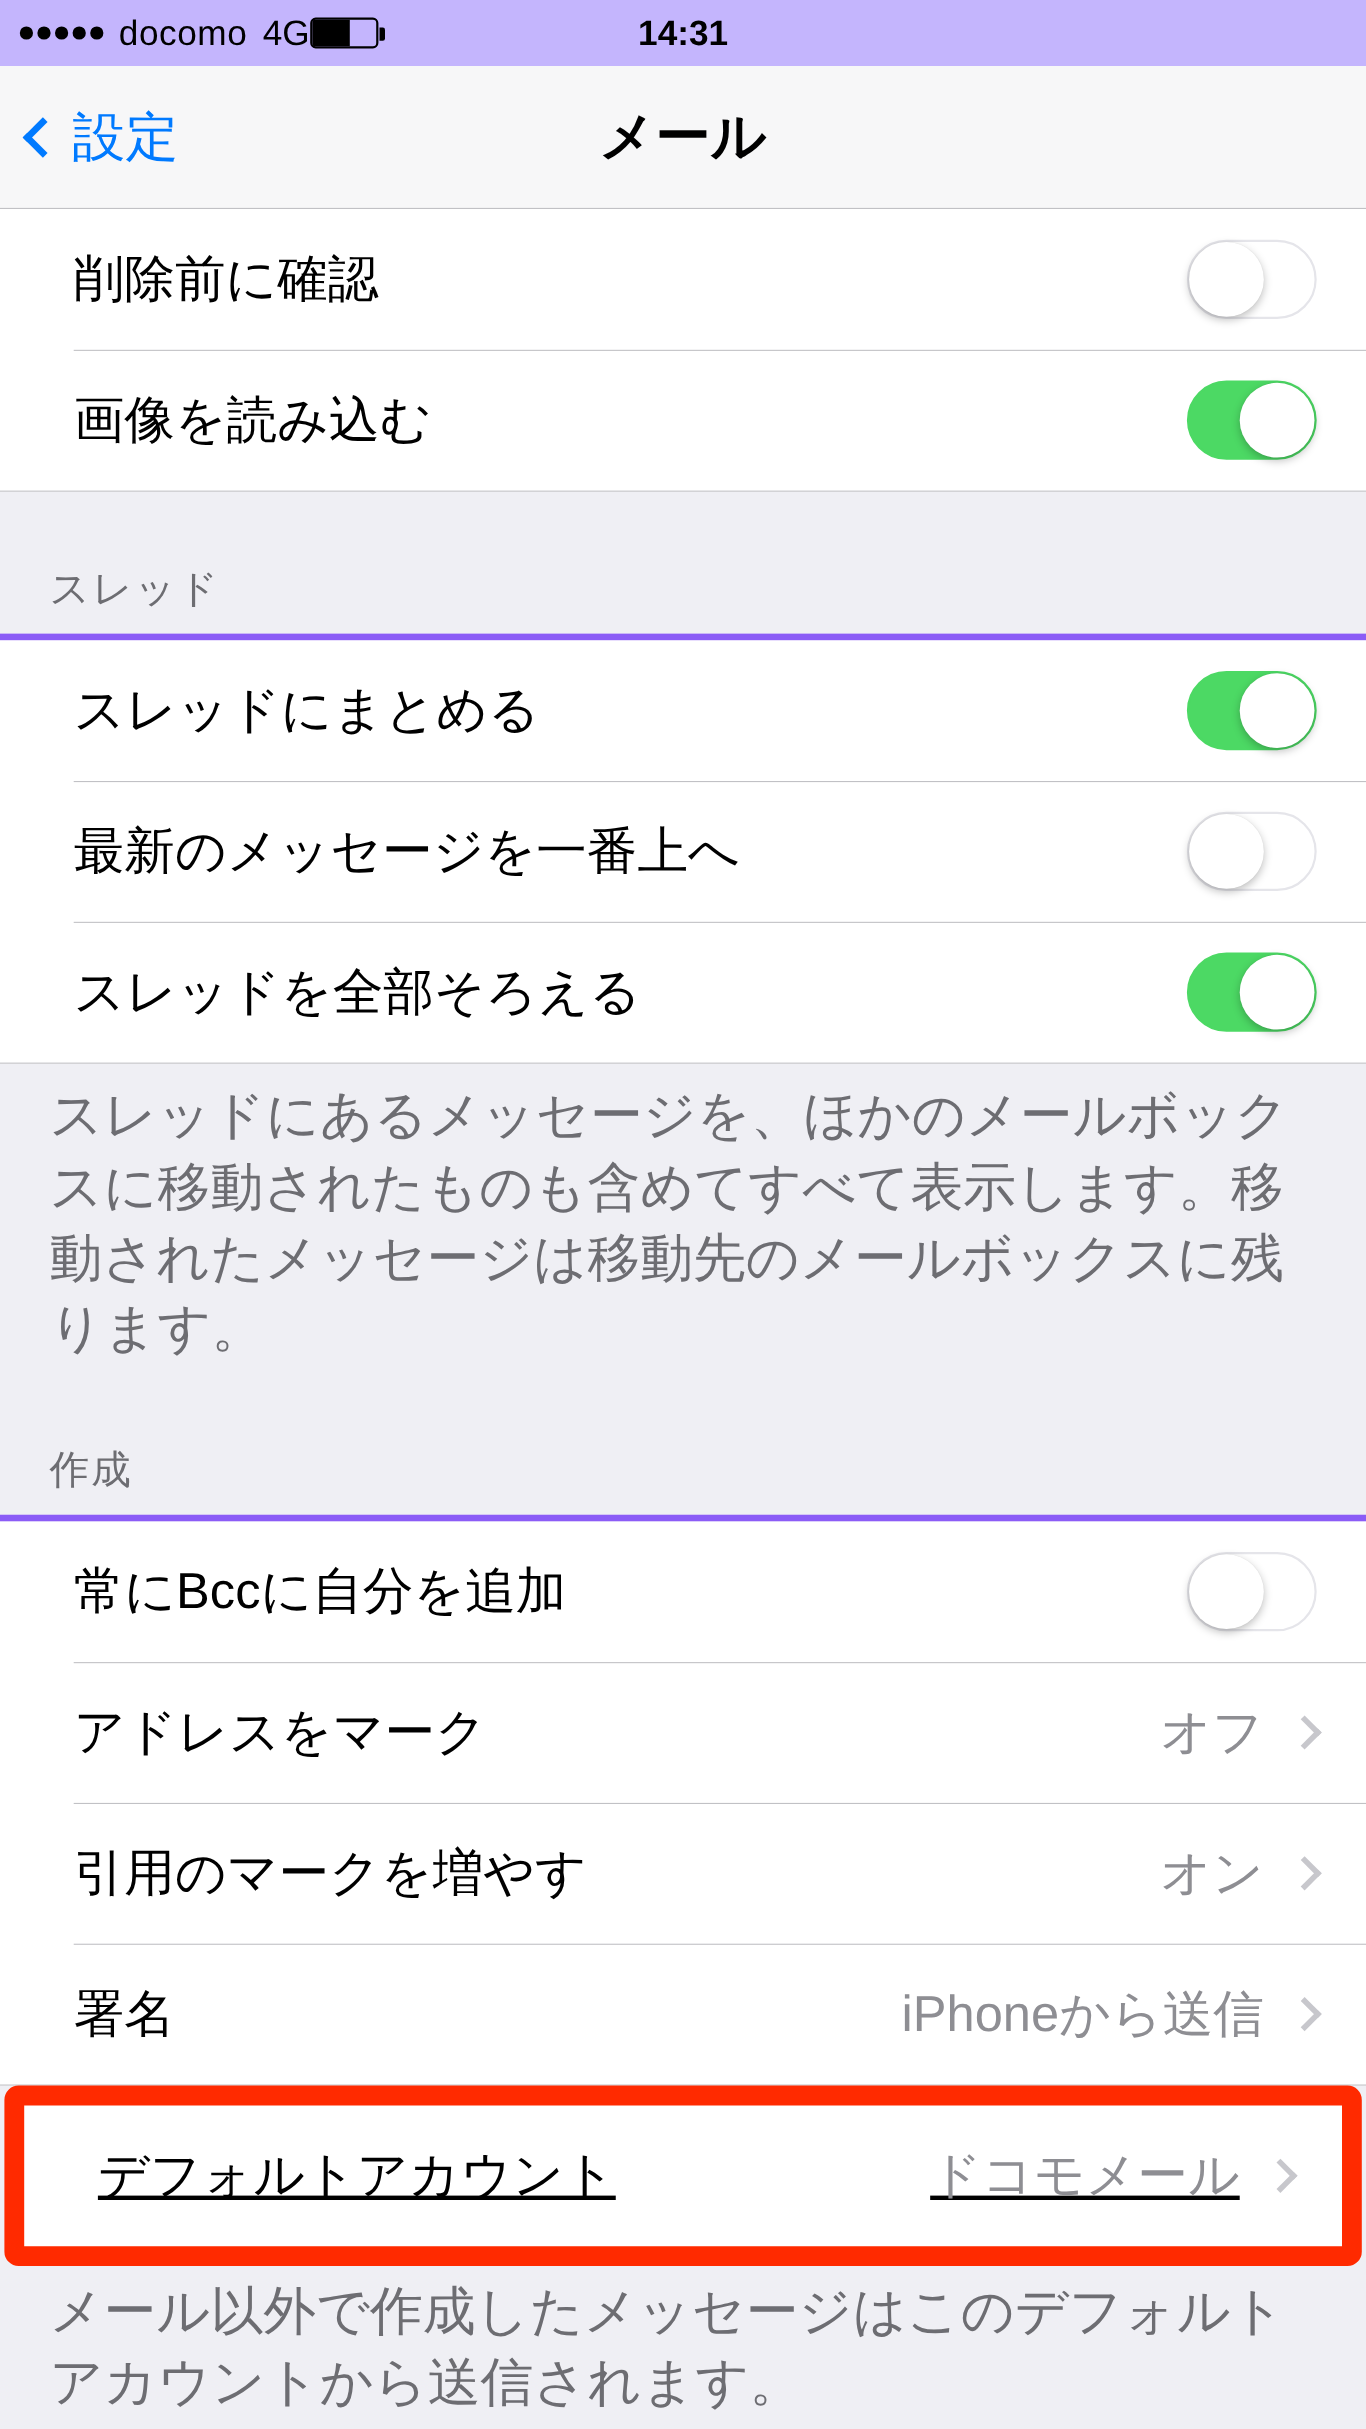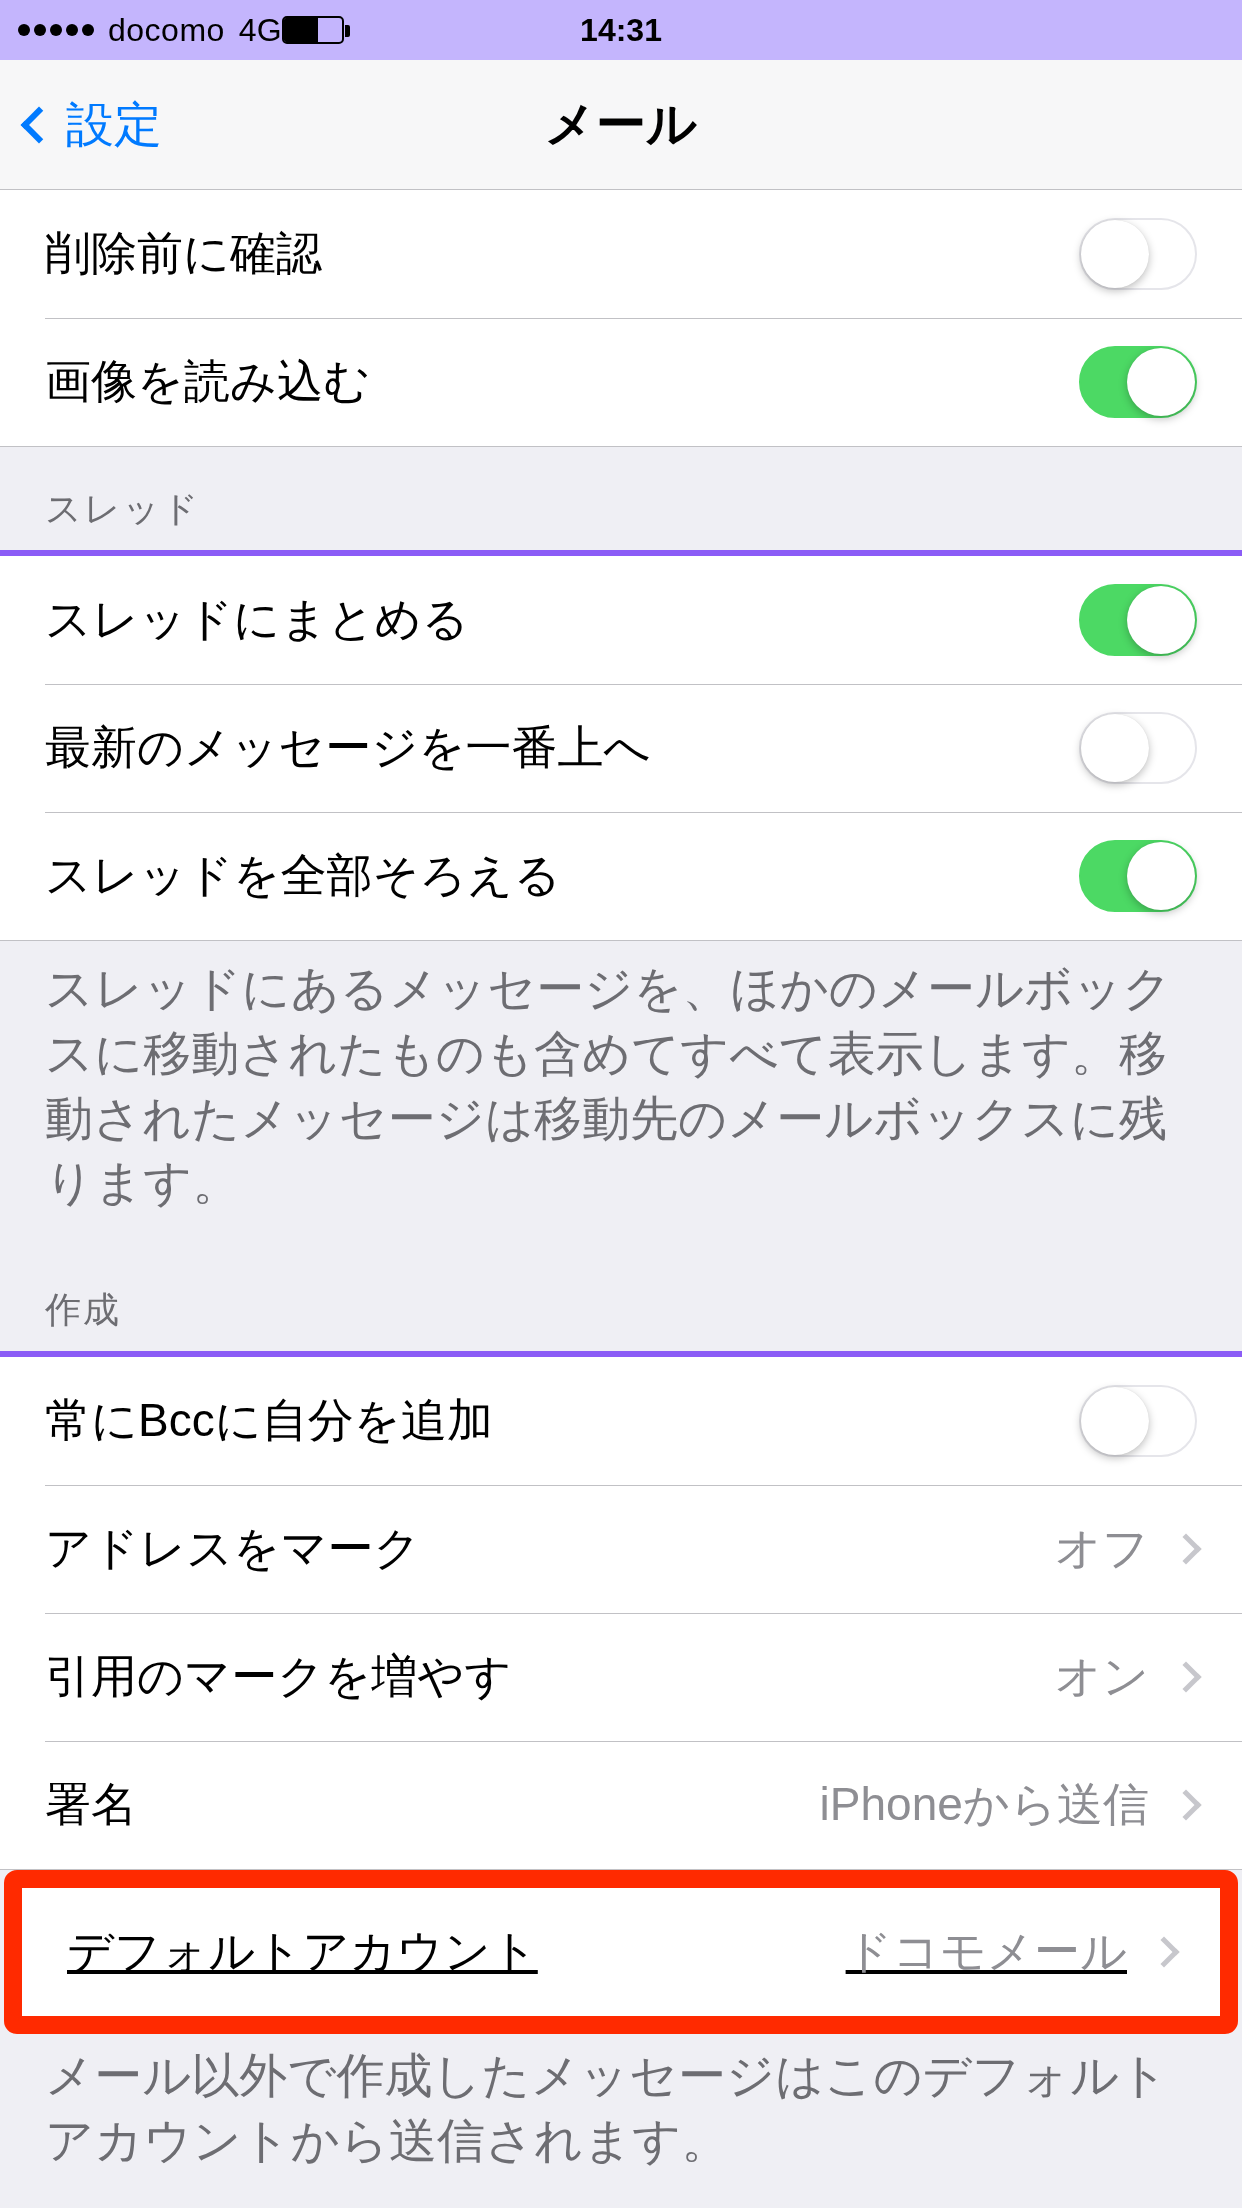--- a/index.html
+++ b/index.html
@@ -56,33 +56,34 @@
 }
 .chevron-left {
   display: inline-block; width: 26px; height: 26px;
   border-left: 6px solid #007aff; border-bottom: 6px solid #007aff;
   transform: rotate(45deg); margin-right: 14px; margin-left: 14px;
 }
 .nav-title { font-size: 50px; font-weight: 600; }
 
 .content { }
 .section-header {
-  font-size: 36px; color: #6d6d72; padding: 38px 45px 16px 45px;
+  font-size: 36px; color: #6d6d72; padding: 64px 45px 16px 45px;
   letter-spacing: 2px;
 }
 .section-footer {
   font-size: 48px; color: #6d6d72; line-height: 1.35;
   padding: 16px 45px 30px 45px;
 }
 .group { background: #fff; border-top: 6px solid #8b5cf6; border-bottom: 1px solid #c1c1c5; }
 .group.notop { border-top: none; }
 .row {
   display: flex; align-items: center; justify-content: space-between;
   min-height: 128px; padding: 0 45px;
   position: relative;
+  margin-left: 22px;
 }
 .row + .row::before {
   content: ""; position: absolute; left: 45px; right: 0; top: 0;
   height: 1px; background: #c1c1c5;
 }
 .row-label { font-size: 46px; }
 .row-right { display: flex; align-items: center; gap: 20px; }
 .row-value { font-size: 46px; color: #8e8e93; }
 .chevron-right {
   display: inline-block; width: 22px; height: 22px;

